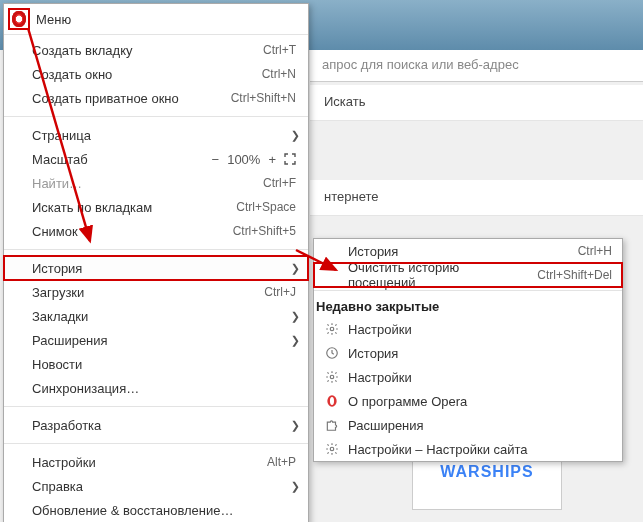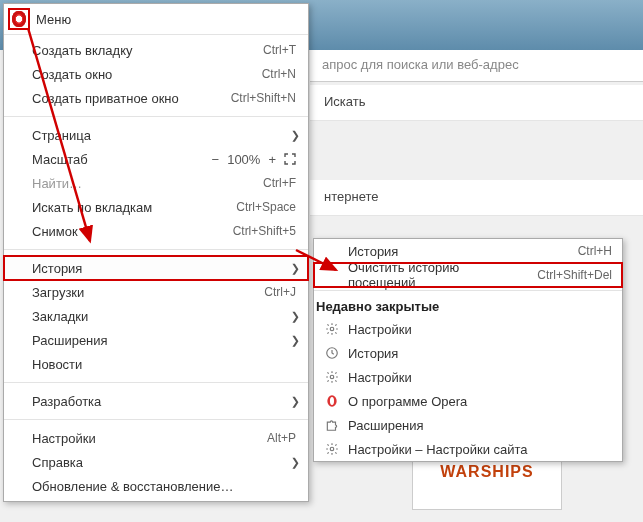--- a/index.html
+++ b/index.html
@@ -54,21 +54,21 @@
     border: 1px solid #ccc;
     text-align: center;
     font-size: 11px;
     color: #555;
     padding-top: 2px;
   }
   .bg-tile .tile-logo {
     font-family: Impact, sans-serif;
     font-size: 16px;
     letter-spacing: 1px;
-    color: #c2410c;
+    color: #3b82f6;
     font-weight: bold;
   }
   
   .main-menu {
     position: absolute;
     top: 3px; left: 3px;
     width: 306px;
     background: #fff;
     border: 1px solid #aaa;
     box-shadow: 2px 2px 6px rgba(0,0,0,0.25);
@@ -237,20 +237,23 @@
     <div class="menu-item">
       <span class="label">Закладки</span>
       <span class="arrow">❯</span>
     </div>
     <div class="menu-item">
       <span class="label">Расширения</span>
       <span class="arrow">❯</span>
     </div>
     <div class="menu-item">
       <span class="label">Новости</span>
+    </div>
+    <div class="menu-item">
+      <span class="label">Синхронизация…</span>
     </div>
   </div>
   <div class="menu-sep"></div>
   <div class="menu-section">
     <div class="menu-item">
       <span class="label">Разработка</span>
       <span class="arrow">❯</span>
     </div>
   </div>
   <div class="menu-sep"></div>

